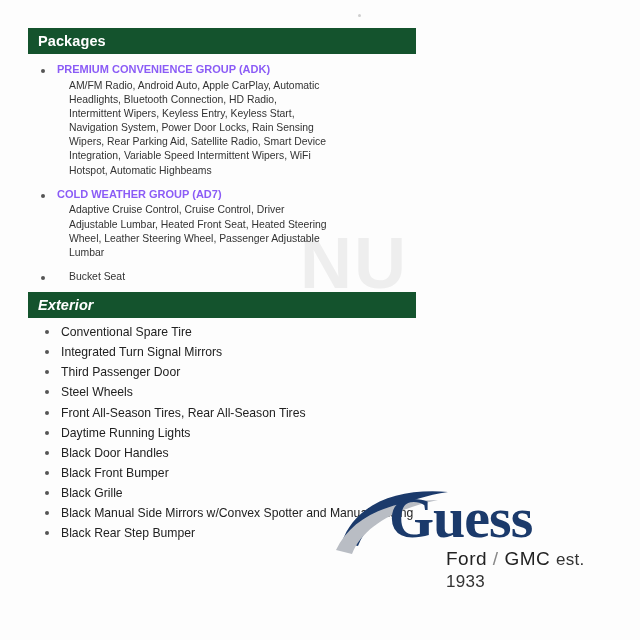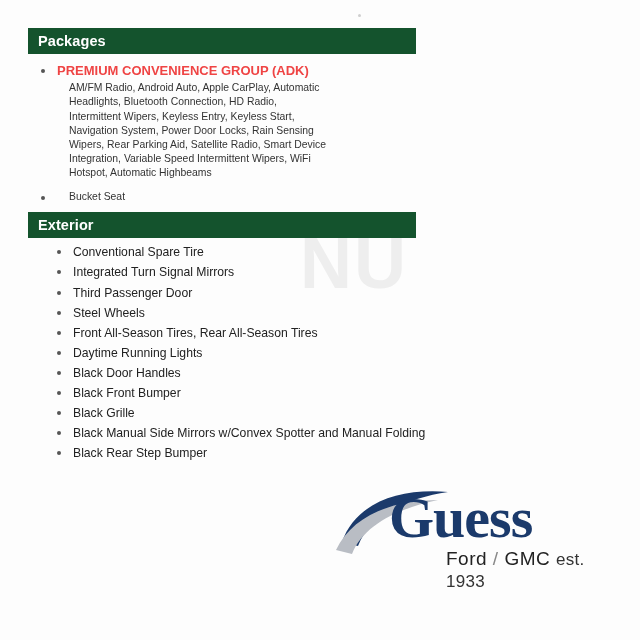--- a/index.html
+++ b/index.html
@@ -45,21 +45,21 @@
     color: #ffffff;
     font-size: 14.5px;
     font-weight: bold;
     padding: 5px 0 5px 10px;
     margin: 0 0 0 28px;
     width: 388px;
     box-sizing: border-box;
     letter-spacing: 0.1px;
   }
   .header-pack { margin-top: 28px; }
-  .header-ext  { margin-top: 8px; }
+  .header-ext  { margin-top: 8px; font-style: italic; }
 
   ul.pkg-list {
     list-style: none;
     margin: 0;
     padding: 0;
   }
   ul.pkg-list > li {
     position: relative;
     margin: 10px 0 0 0;
     padding: 0 0 0 57px;
@@ -69,23 +69,23 @@
     content: "";
     position: absolute;
     left: 41px;
     top: 6px;
     width: 4px;
     height: 4px;
     background: #555;
     border-radius: 50%;
   }
   .pkg-title {
-    font-size: 13px;
-    font-weight: bold;
-    color: #ef4444;
+    font-size: 11px;
+    font-weight: bold;
+    color: #8b5cf6;
     line-height: 1.25;
     display: block;
   }
   .pkg-body {
     font-size: 10.4px;
     color: #333;
     line-height: 1.36;
     display: block;
     margin-top: 2px;
     max-width: 258px;
@@ -93,21 +93,21 @@
   }
 
   ul.feature-list {
     list-style: none;
     margin: 6px 0 0 0;
     padding: 0;
   }
   ul.feature-list > li {
     position: relative;
     padding: 0 0 0 57px;
-    margin: 0 0 4px 16px;
+    margin: 0 0 4px 4px;
     font-size: 12.2px;
     color: #222;
     line-height: 1.32;
     max-width: 360px;
   }
   ul.feature-list > li::before {
     content: "";
     position: absolute;
     left: 41px;
     top: 6px;
@@ -178,20 +178,24 @@
   <div class="watermark">NU</div>
 
   <div class="content">
 
     <div class="section-header header-pack">Packages</div>
 
     <ul class="pkg-list">
       <li>
         <span class="pkg-title">PREMIUM CONVENIENCE GROUP (ADK)</span>
         <span class="pkg-body">AM/FM Radio, Android Auto, Apple CarPlay, Automatic Headlights, Bluetooth Connection, HD Radio, Intermittent Wipers, Keyless Entry, Keyless Start, Navigation System, Power Door Locks, Rain Sensing Wipers, Rear Parking Aid, Satellite Radio, Smart Device Integration, Variable Speed Intermittent Wipers, WiFi Hotspot, Automatic Highbeams</span>
+      </li>
+      <li>
+        <span class="pkg-title">COLD WEATHER GROUP (AD7)</span>
+        <span class="pkg-body">Adaptive Cruise Control, Cruise Control, Driver Adjustable Lumbar, Heated Front Seat, Heated Steering Wheel, Leather Steering Wheel, Passenger Adjustable Lumbar</span>
       </li>
       <li>
         <span class="pkg-body">Bucket Seat</span>
       </li>
     </ul>
 
     <div class="section-header header-ext">Exterior</div>
 
     <ul class="feature-list">
       <li>Conventional Spare Tire</li>

